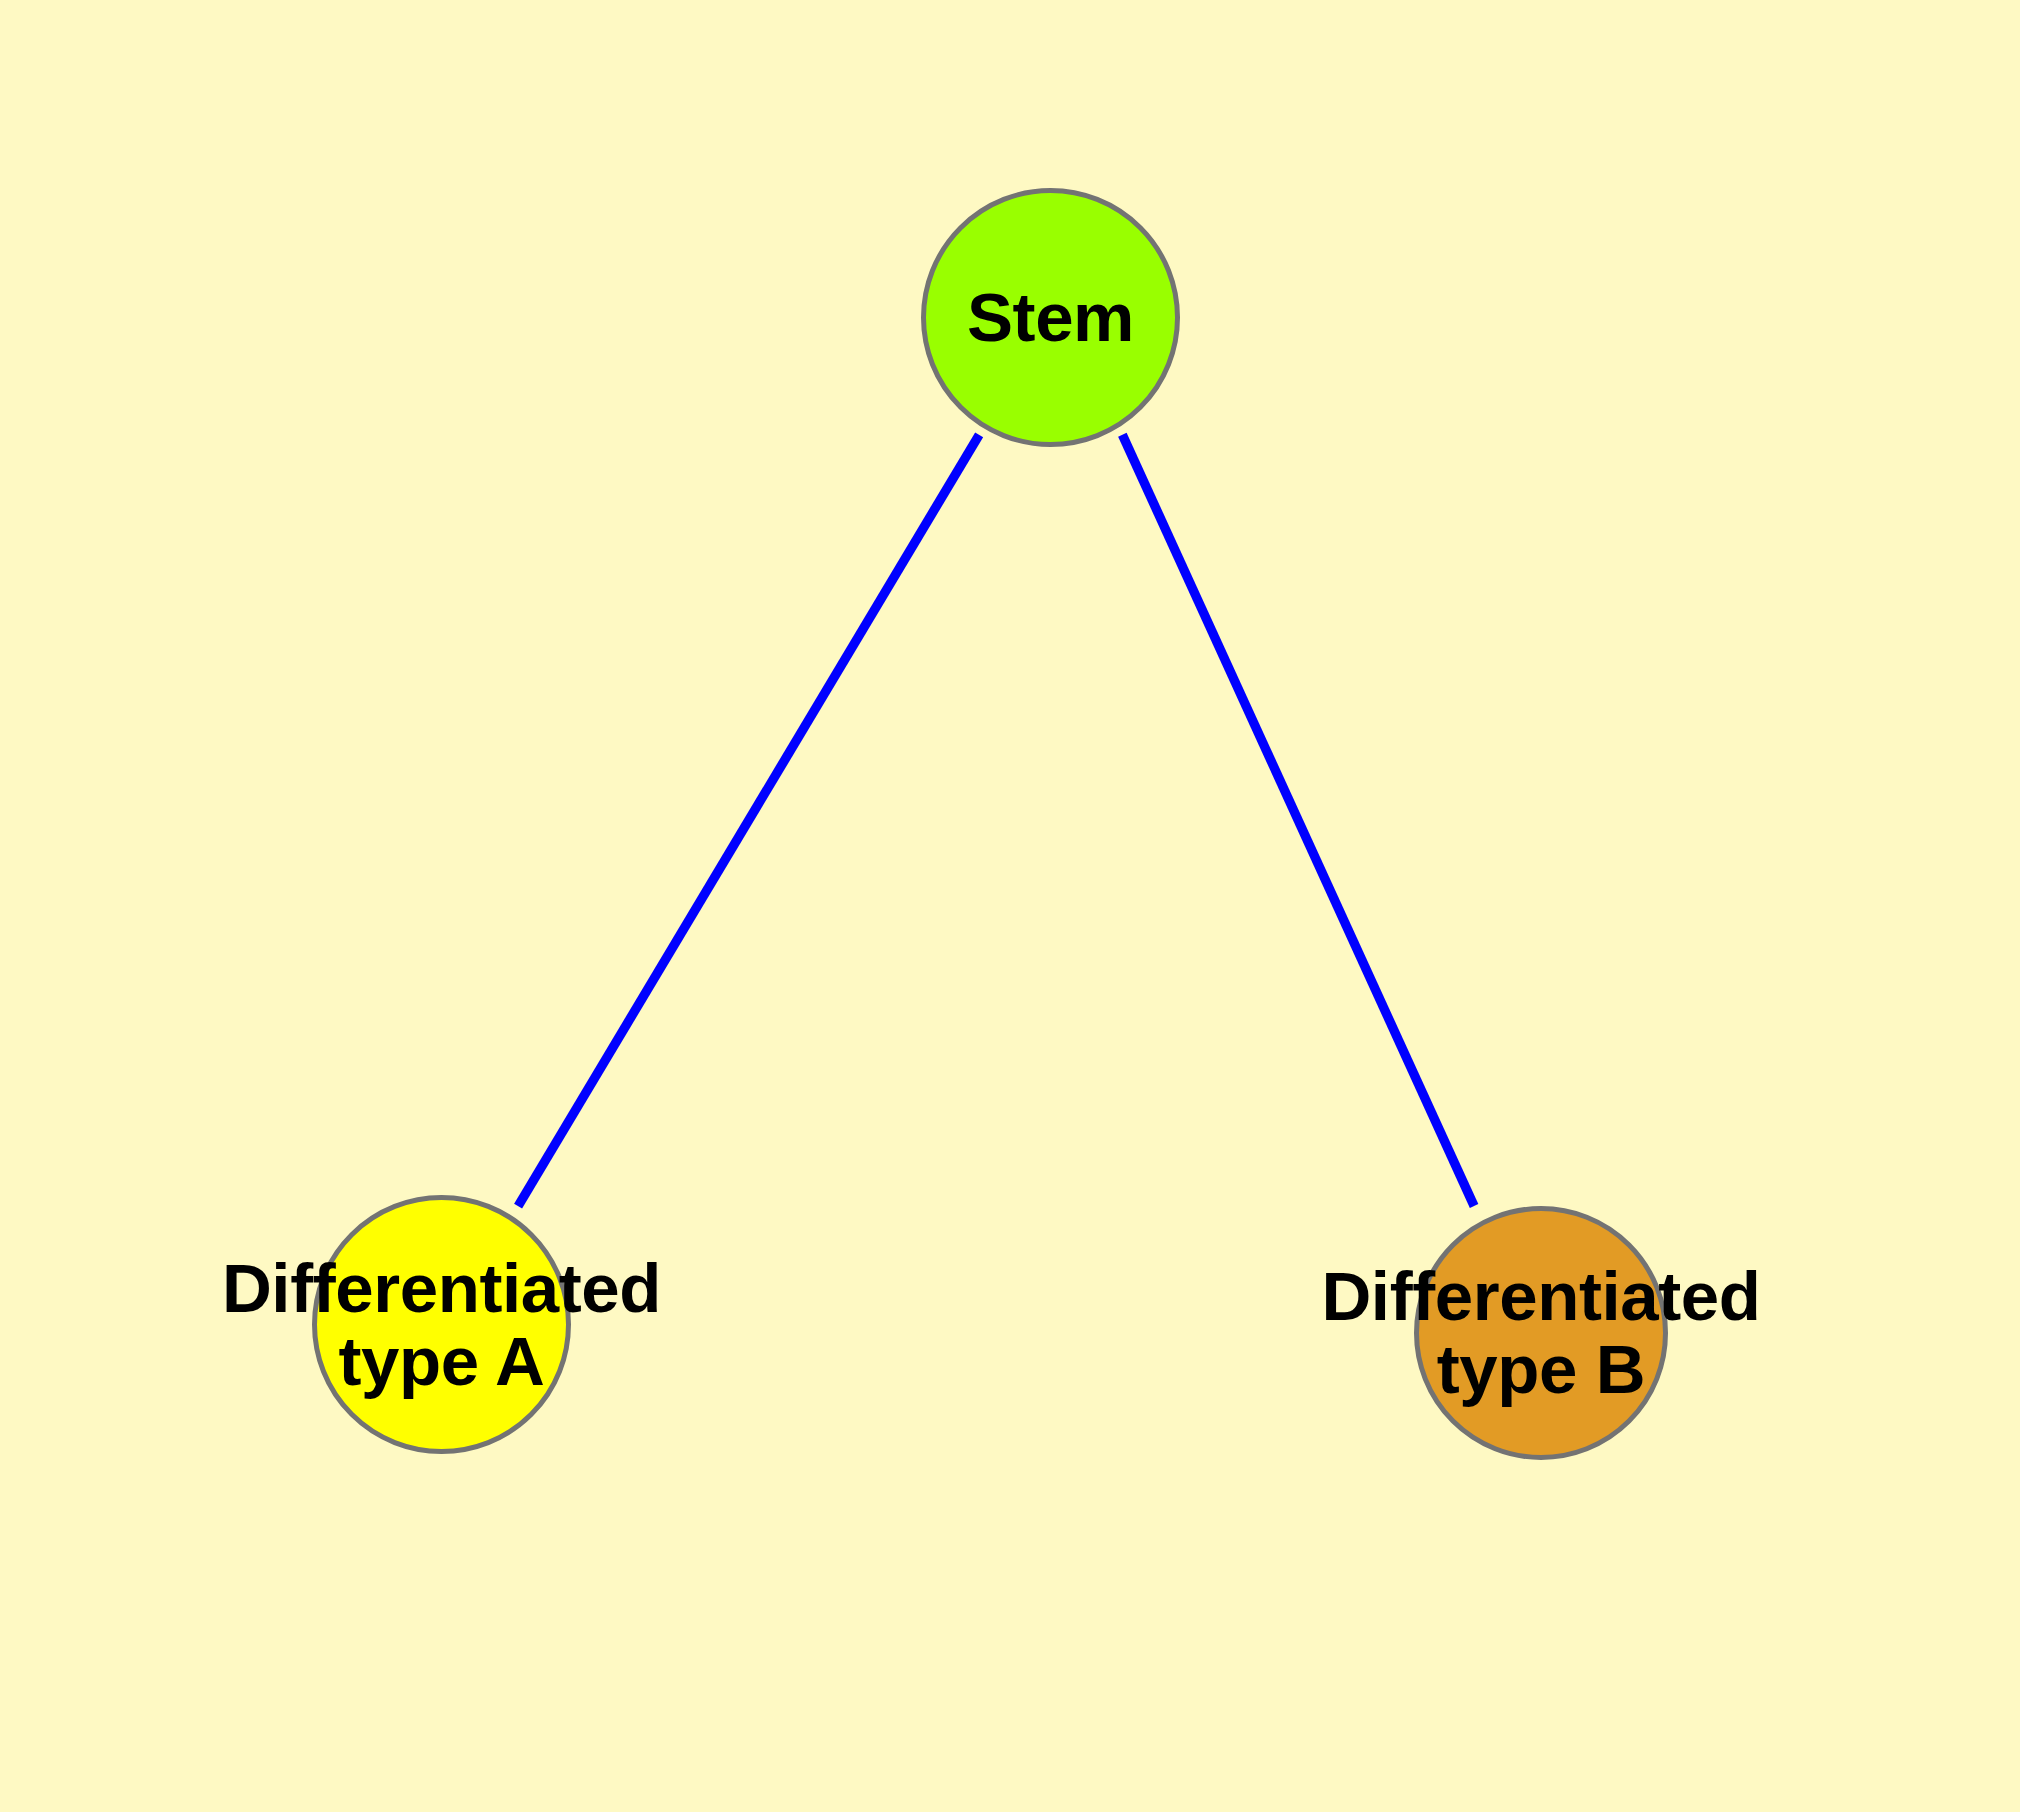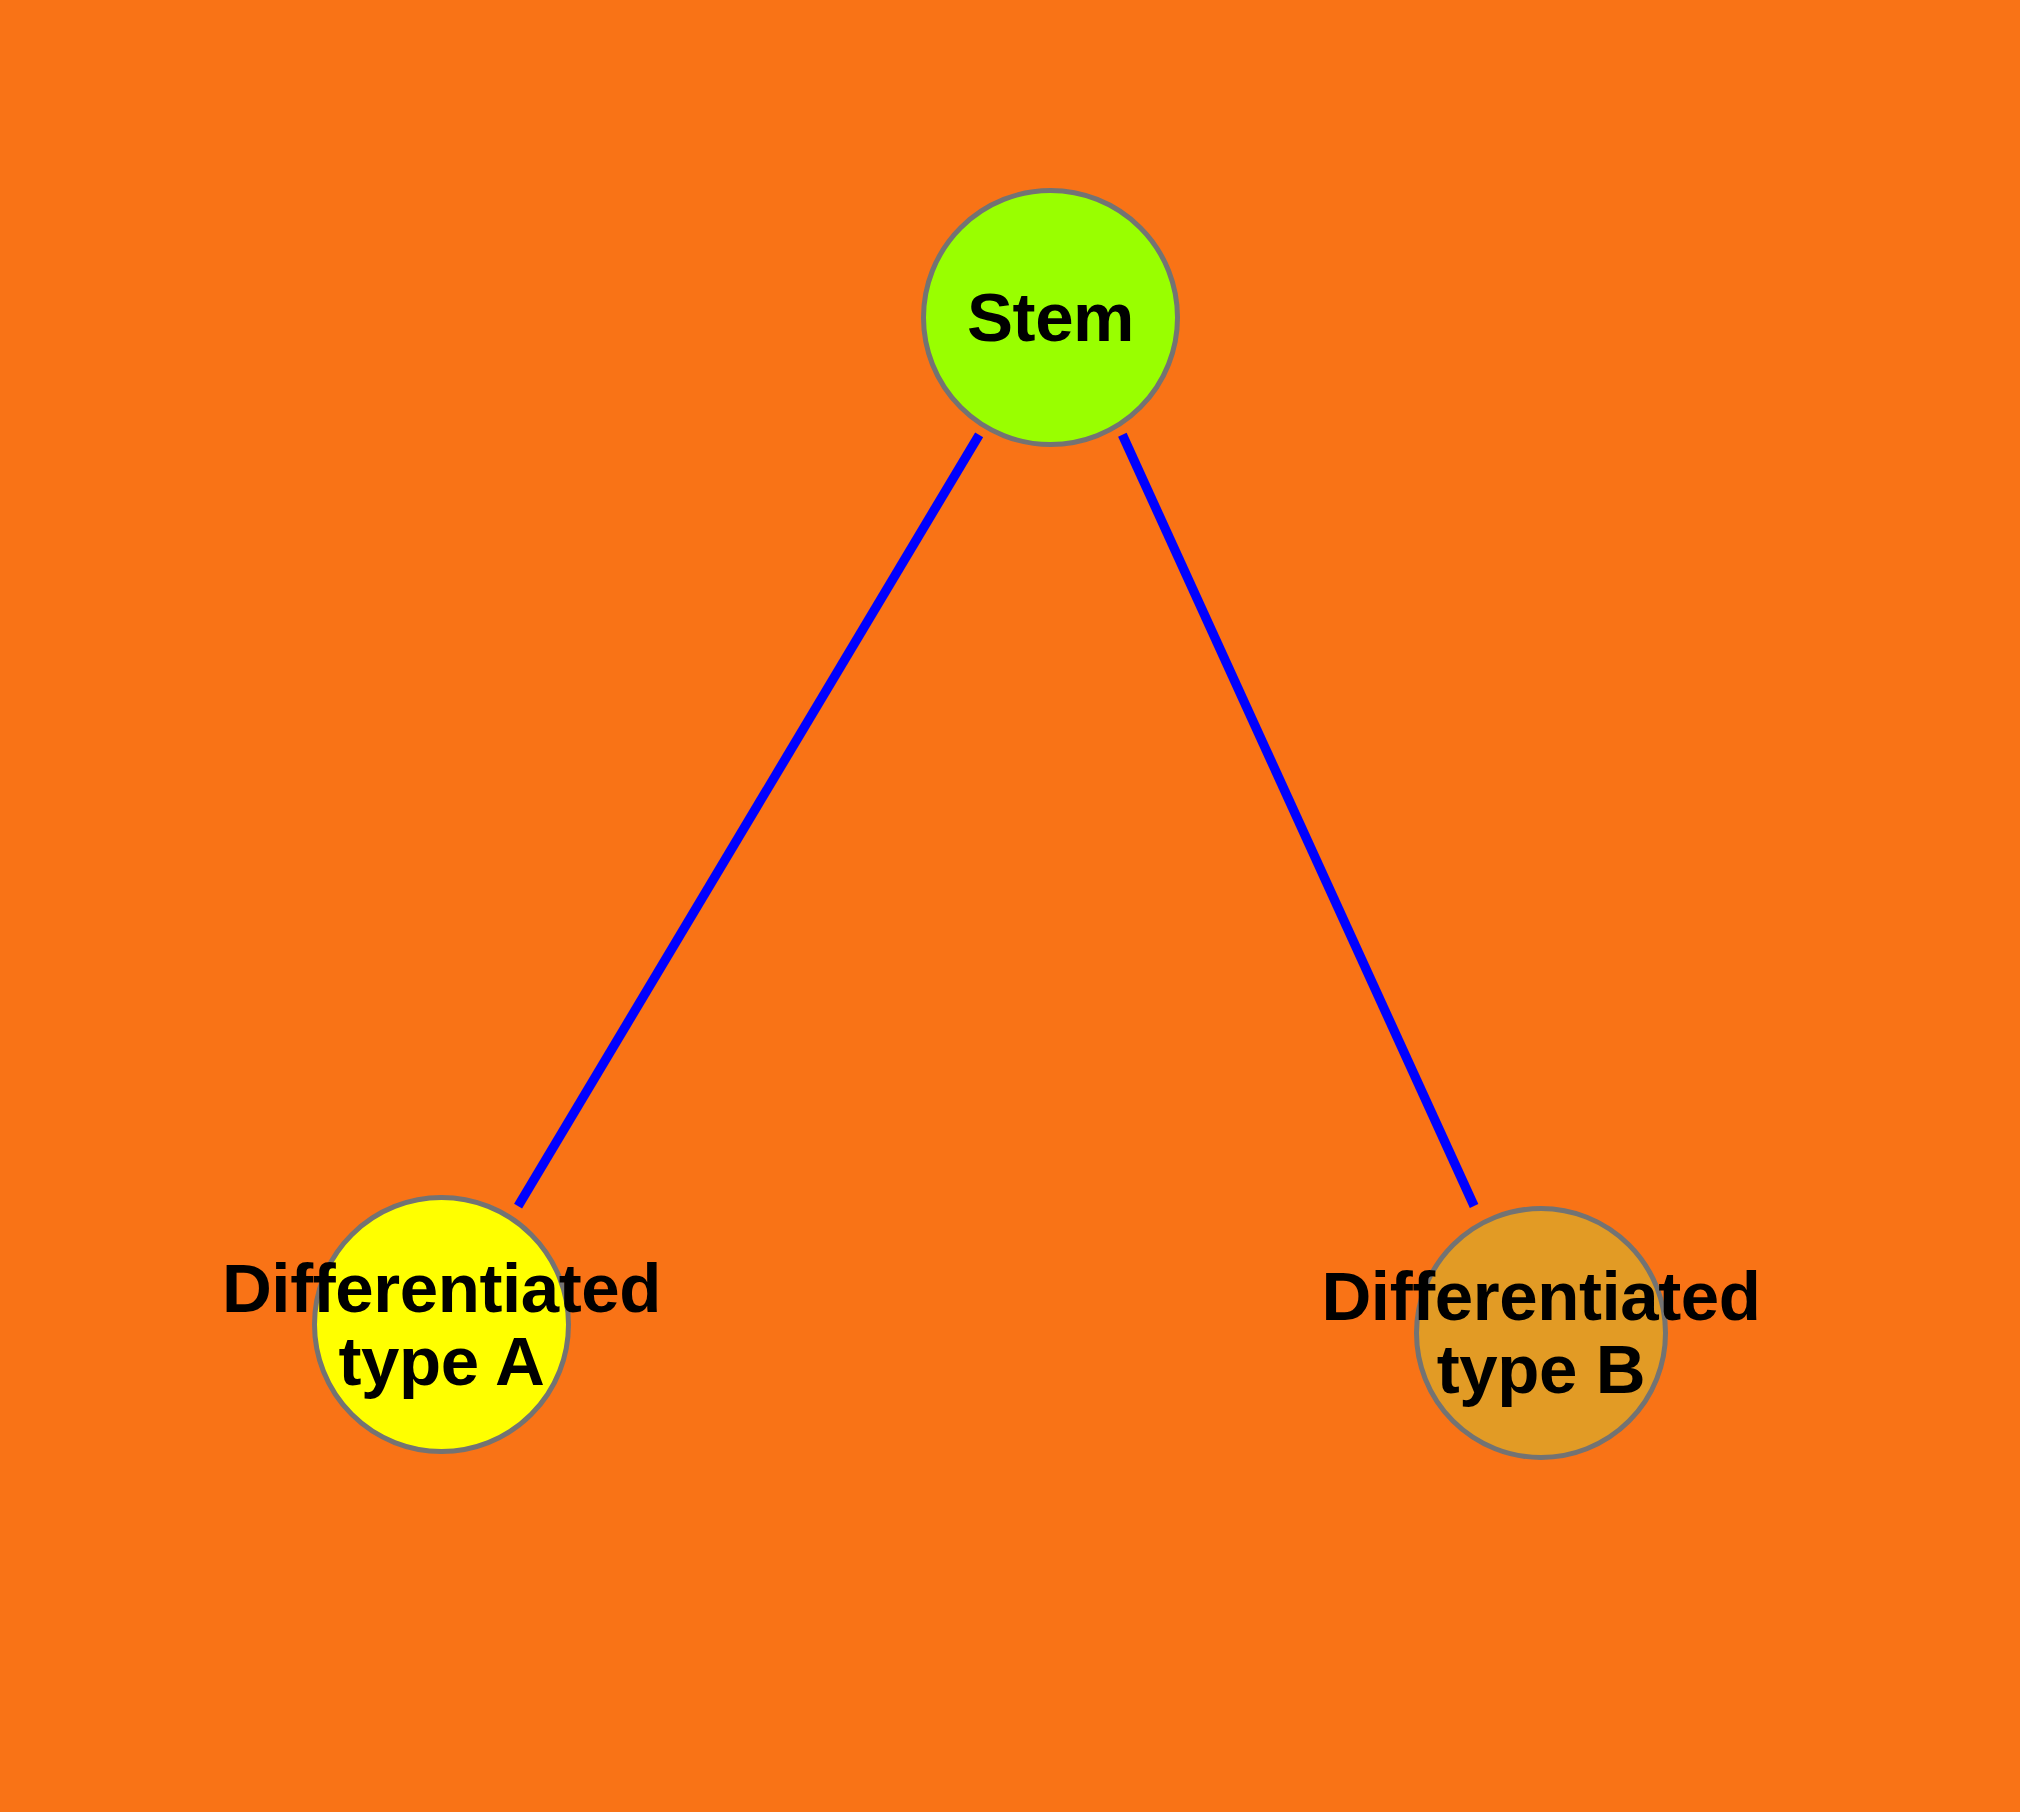--- a/index.html
+++ b/index.html
@@ -46,21 +46,21 @@
     line-height: 1.06;
     text-align: center;
     white-space: pre;
     letter-spacing: -0.4px;
     pointer-events: none;
   }
 </style>
 </head>
 <body style="width: 2021px; height: 1812px;">
 
-<div id="graph-canvas" style="width: 2021px; height: 1812px; background: #f97316;">
+<div id="graph-canvas" style="width: 2021px; height: 1812px; background: #fef9c3;">
 
   <svg id="edge-layer" viewBox="0 0 2384 2138" style="width: 2021px; height: 1812px;">
     <line stroke-linecap="butt" x1="1155" y1="513" x2="611" y2="1423" stroke="#0000ff" stroke-width="11"></line>
     <line stroke-linecap="butt" x1="1324" y1="513" x2="1739" y2="1423" stroke="#0000ff" stroke-width="11"></line>
   </svg>
 
   <div class="graph-node" style="left: 921px; top: 188px; width: 259px; height: 259px; background: rgb(153, 255, 0); border-color: rgb(115, 115, 115); border-width: 5.1px;">
     <span class="node-label" style="color: rgb(0, 0, 0); font-size: 69px;">Stem</span>
   </div>
 

